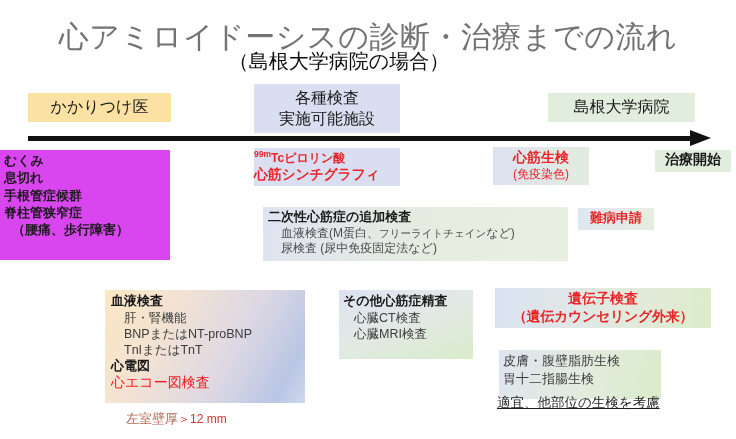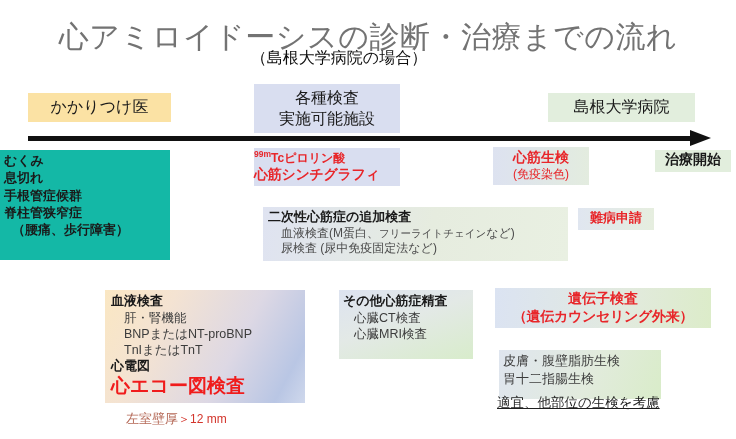--- a/index.html
+++ b/index.html
@@ -30,21 +30,21 @@
     line-height: 1.12;
     letter-spacing: 0.5px;
     color: #737373;
     font-weight: 400;
     white-space: nowrap;
   }
   #subtitle {
     left: 0; top: 48px;
     width: 678px;
     text-align: center;
-    font-size: 16px;
+    font-size: 20px;
     color: #0d0d0d;
     font-weight: 400;
     white-space: nowrap;
   }
 
   
   .hdr {
     text-align: center;
     font-size: 16px;
     line-height: 1.32;
@@ -92,21 +92,21 @@
     font-size: 13px;
     line-height: 1.28;
     color: #1a1a1a;
   }
   .sup { font-size: 8.5px; vertical-align: super; line-height: 0; }
 
   
   #box-symptoms {
     left: 0px; top: 150px;
     width: 170px; height: 110px;
-    background: #14b8a6;
+    background: #d946ef;
     padding: 2px 0 0 4px;
     font-size: 13px;
     line-height: 1.33;
     font-weight: bold;
     white-space: nowrap;
   }
   #box-symptoms .sub {
     font-weight: bold;
     padding-left: 8px;
   }
@@ -176,21 +176,21 @@
   
   #box-blood {
     left: 105px; top: 290px;
     width: 200px; height: 113px;
     background: linear-gradient(118deg, #fae7c3 0%, #f4e3d2 28%, #ddd8e4 62%, #b9c6e4 88%, #cfd8ec 100%);
     padding: 3px 0 0 6px;
     white-space: nowrap;
   }
   #box-blood .hd { font-size: 13px; font-weight: bold; color: #1a1a1a; }
   #box-blood .ln { font-size: 12.5px; color: #3c3c3c; padding-left: 13px; }
-  #box-blood .redhd { font-size: 19px; font-weight: bold; color: #f01c1c; }
+  #box-blood .redhd { font-size: 14px; font-weight: normal; color: #f01c1c; }
 
   #lv-thickness {
     left: 126px; top: 410px;
     width: 190px;
     font-size: 13px;
     color: #b56a58;
     white-space: nowrap;
   }
   #lv-thickness .mm { color: #d3342b; font-size: 12px; }
 

